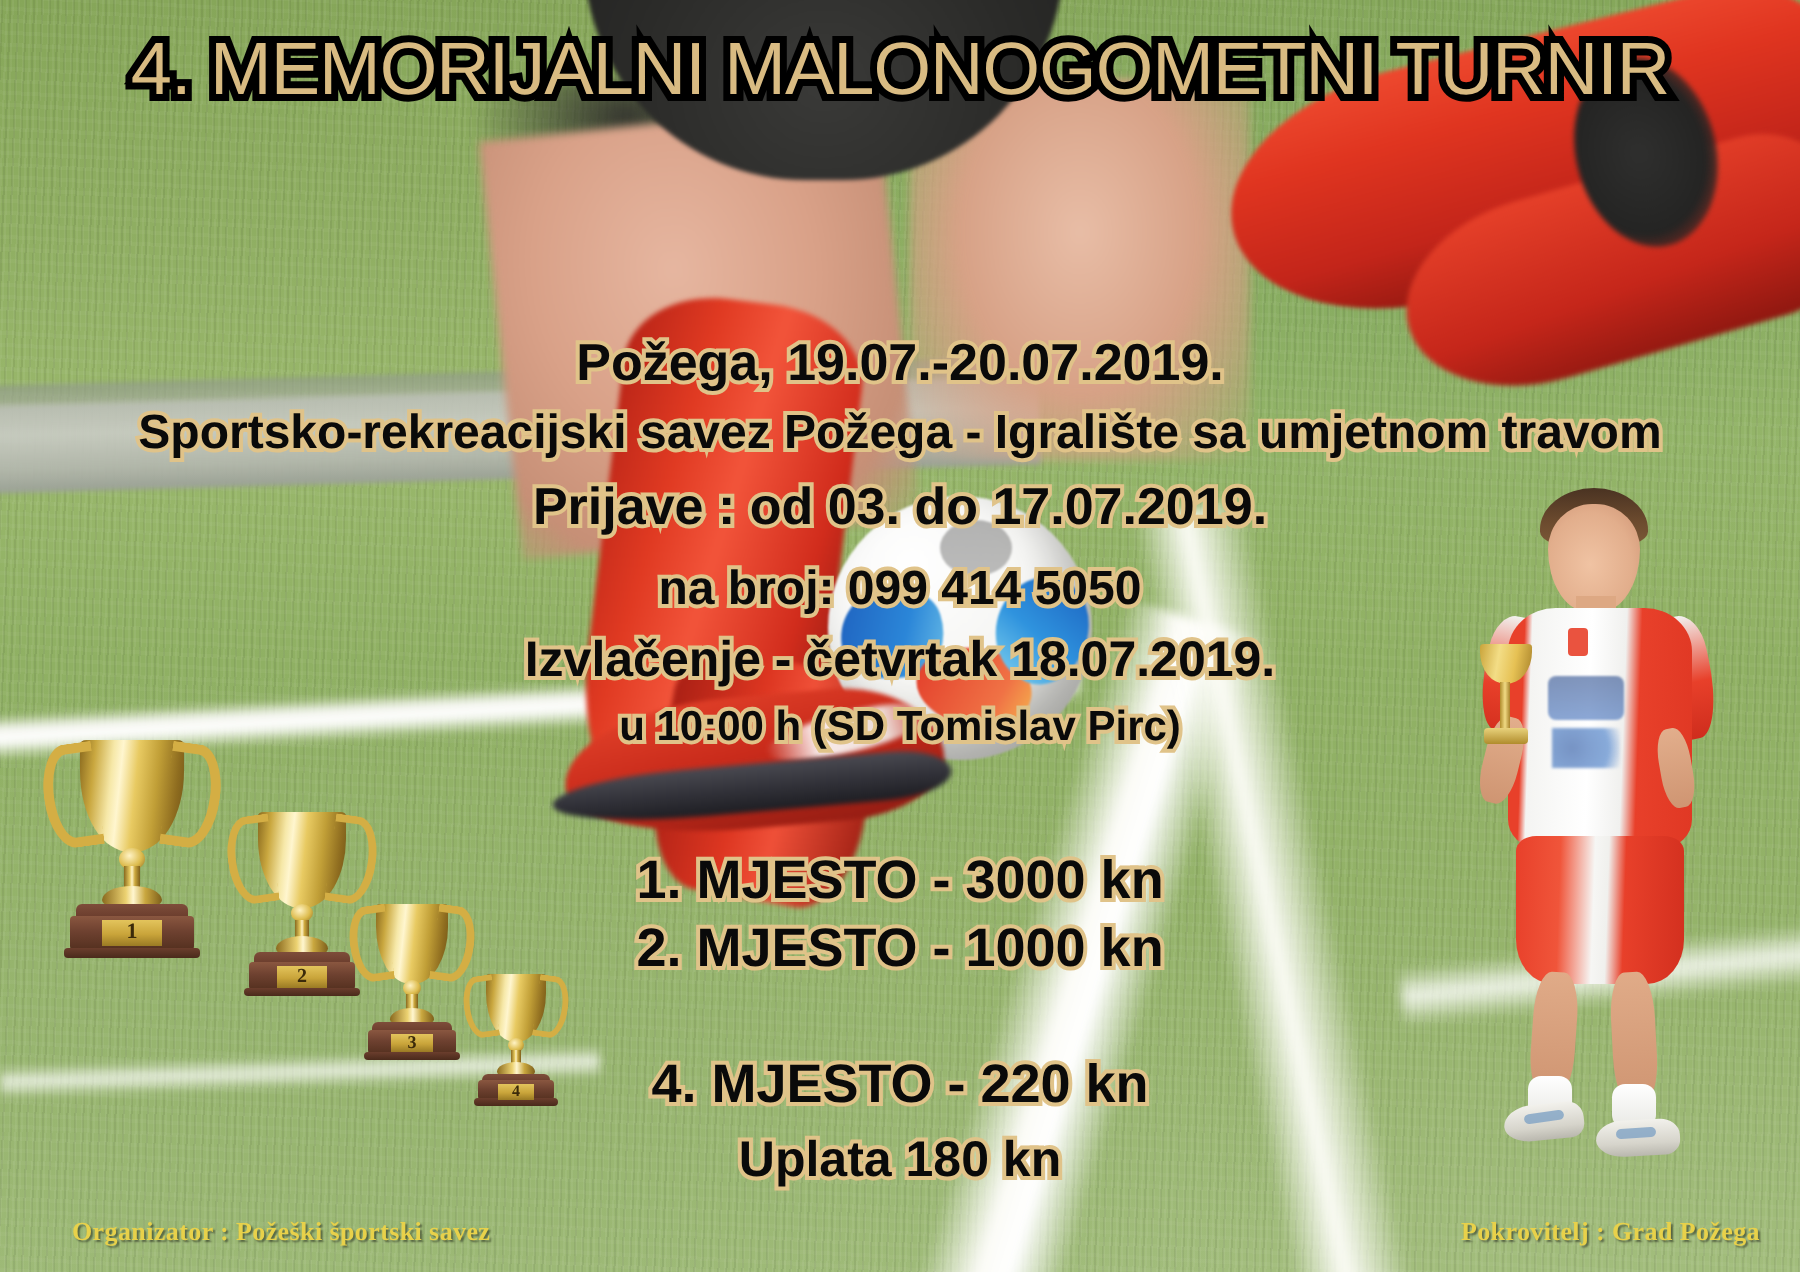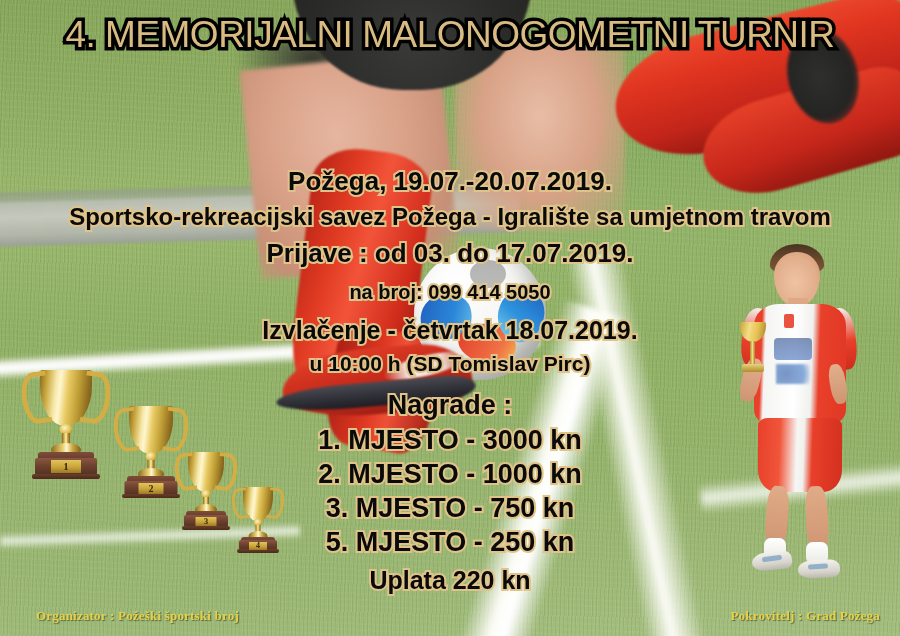--- a/index.html
+++ b/index.html
@@ -456,21 +456,21 @@
     font-weight: 700;
     color: #0a0a0a;
     -webkit-text-stroke: 4px #e0c389;
     paint-order: stroke fill;
     white-space: nowrap;
   }
 
   .l-place   { top: 166px; font-size: 26px; }
   .l-venue   { top: 203px; font-size: 24px; }
   .l-reg     { top: 238px; font-size: 26px; }
-  .l-phone   { top: 281px; font-size: 20px; }
+  .l-phone   { top: 281px; font-size: 24px; }
   .l-draw    { top: 316px; font-size: 25px; }
   .l-time    { top: 352px; font-size: 21px; }
   .l-prizes  { top: 390px; font-size: 27px; }
   .l-p1      { top: 425px; font-size: 27px; }
   .l-p2      { top: 459px; font-size: 27px; }
   .l-p3      { top: 493px; font-size: 27px; }
   .l-p4      { top: 527px; font-size: 27px; }
   .l-fee     { top: 566px; font-size: 25px; }
 
   .footer {
@@ -606,23 +606,21 @@
   </div>
 
   <div class="title">4. MEMORIJALNI MALONOGOMETNI TURNIR</div>
 
   <div class="body-text l-place">Požega, 19.07.-20.07.2019.</div>
   <div class="body-text l-venue">Sportsko-rekreacijski savez Požega - Igralište sa umjetnom travom</div>
   <div class="body-text l-reg">Prijave : od 03. do 17.07.2019.</div>
   <div class="body-text l-phone">na broj: 099 414 5050</div>
   <div class="body-text l-draw">Izvlačenje - četvrtak 18.07.2019.</div>
   <div class="body-text l-time">u 10:00 h (SD Tomislav Pirc)</div>
-  <div class="body-text l-prizes">Nagrade :</div>
   <div class="body-text l-p1">1. MJESTO - 3000 kn</div>
   <div class="body-text l-p2">2. MJESTO - 1000 kn</div>
-  <div class="body-text l-p3">3. MJESTO - 750 kn</div>
-  <div class="body-text l-p4">5. MJESTO - 250 kn</div>
-  <div class="body-text l-fee">Uplata 220 kn</div>
-
-  <div class="footer footer-left">Organizator : Požeški športski broj</div>
+  <div class="body-text l-p4">4. MJESTO - 220 kn</div>
+  <div class="body-text l-fee">Uplata 180 kn</div>
+
+  <div class="footer footer-left">Organizator : Požeški športski savez</div>
   <div class="footer footer-right">Pokrovitelj : Grad Požega</div>
 
 </div>
 
 </body></html>

